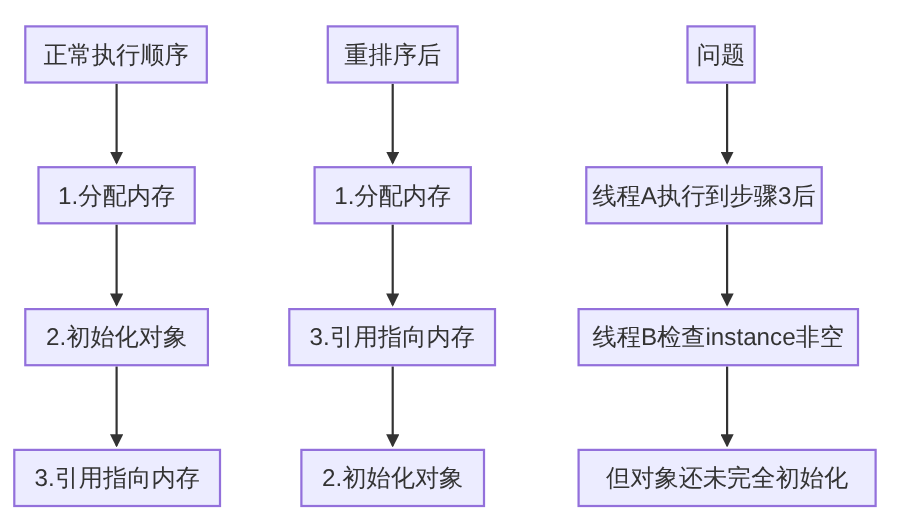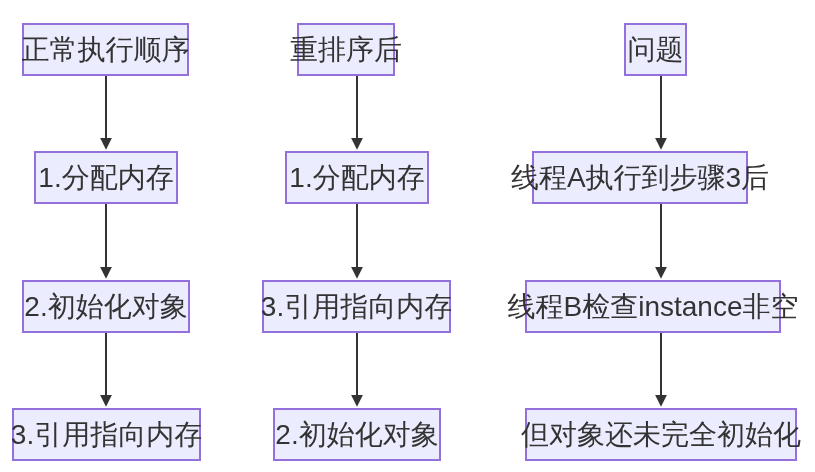--- a/index.html
+++ b/index.html
@@ -33,21 +33,21 @@
   }
   .arrows .head {
     fill: var(--arrow);
   }
   .node {
     position: absolute;
     box-sizing: border-box;
     background: var(--node_fill);
     border: 2px solid var(--node_border);
     color: var(--text);
-    font-size: 28px;
+    font-size: 22px;
     line-height: 1;
     display: flex;
     align-items: center;
     justify-content: center;
     white-space: nowrap;
     height: 53px;
   }
 </style>
 </head>
 <body>
@@ -72,21 +72,21 @@
     <line x1="661" y1="76" x2="661" y2="148" marker-end="url(#arrowhead)"></line>
     <line x1="661" y1="204" x2="661" y2="277" marker-end="url(#arrowhead)"></line>
     <line x1="661" y1="333" x2="661" y2="405" marker-end="url(#arrowhead)"></line>
   </svg>
 
   <div class="node" style="left:22px;  top:23px;  width:167px;">正常执行顺序</div>
   <div class="node" style="left:34px;  top:151px; width:144px;">1.分配内存</div>
   <div class="node" style="left:22px;  top:280px; width:168px;">2.初始化对象</div>
   <div class="node" style="left:12px;  top:408px; width:189px;">3.引用指向内存</div>
 
-  <div class="node" style="left:297px; top:23px;  width:98px;">重排序后</div>
+  <div class="node" style="left:297px; top:23px;  width:120px;">重排序后</div>
   <div class="node" style="left:285px; top:151px; width:144px;">1.分配内存</div>
   <div class="node" style="left:262px; top:280px; width:189px;">3.引用指向内存</div>
   <div class="node" style="left:273px; top:408px; width:168px;">2.初始化对象</div>
 
   <div class="node" style="left:624px; top:23px;  width:63px;">问题</div>
   <div class="node" style="left:532px; top:151px; width:216px;">线程A执行到步骤3后</div>
   <div class="node" style="left:525px; top:280px; width:256px;">线程B检查instance非空</div>
   <div class="node" style="left:525px; top:408px; width:272px;">但对象还未完全初始化</div>
 
 </div>

